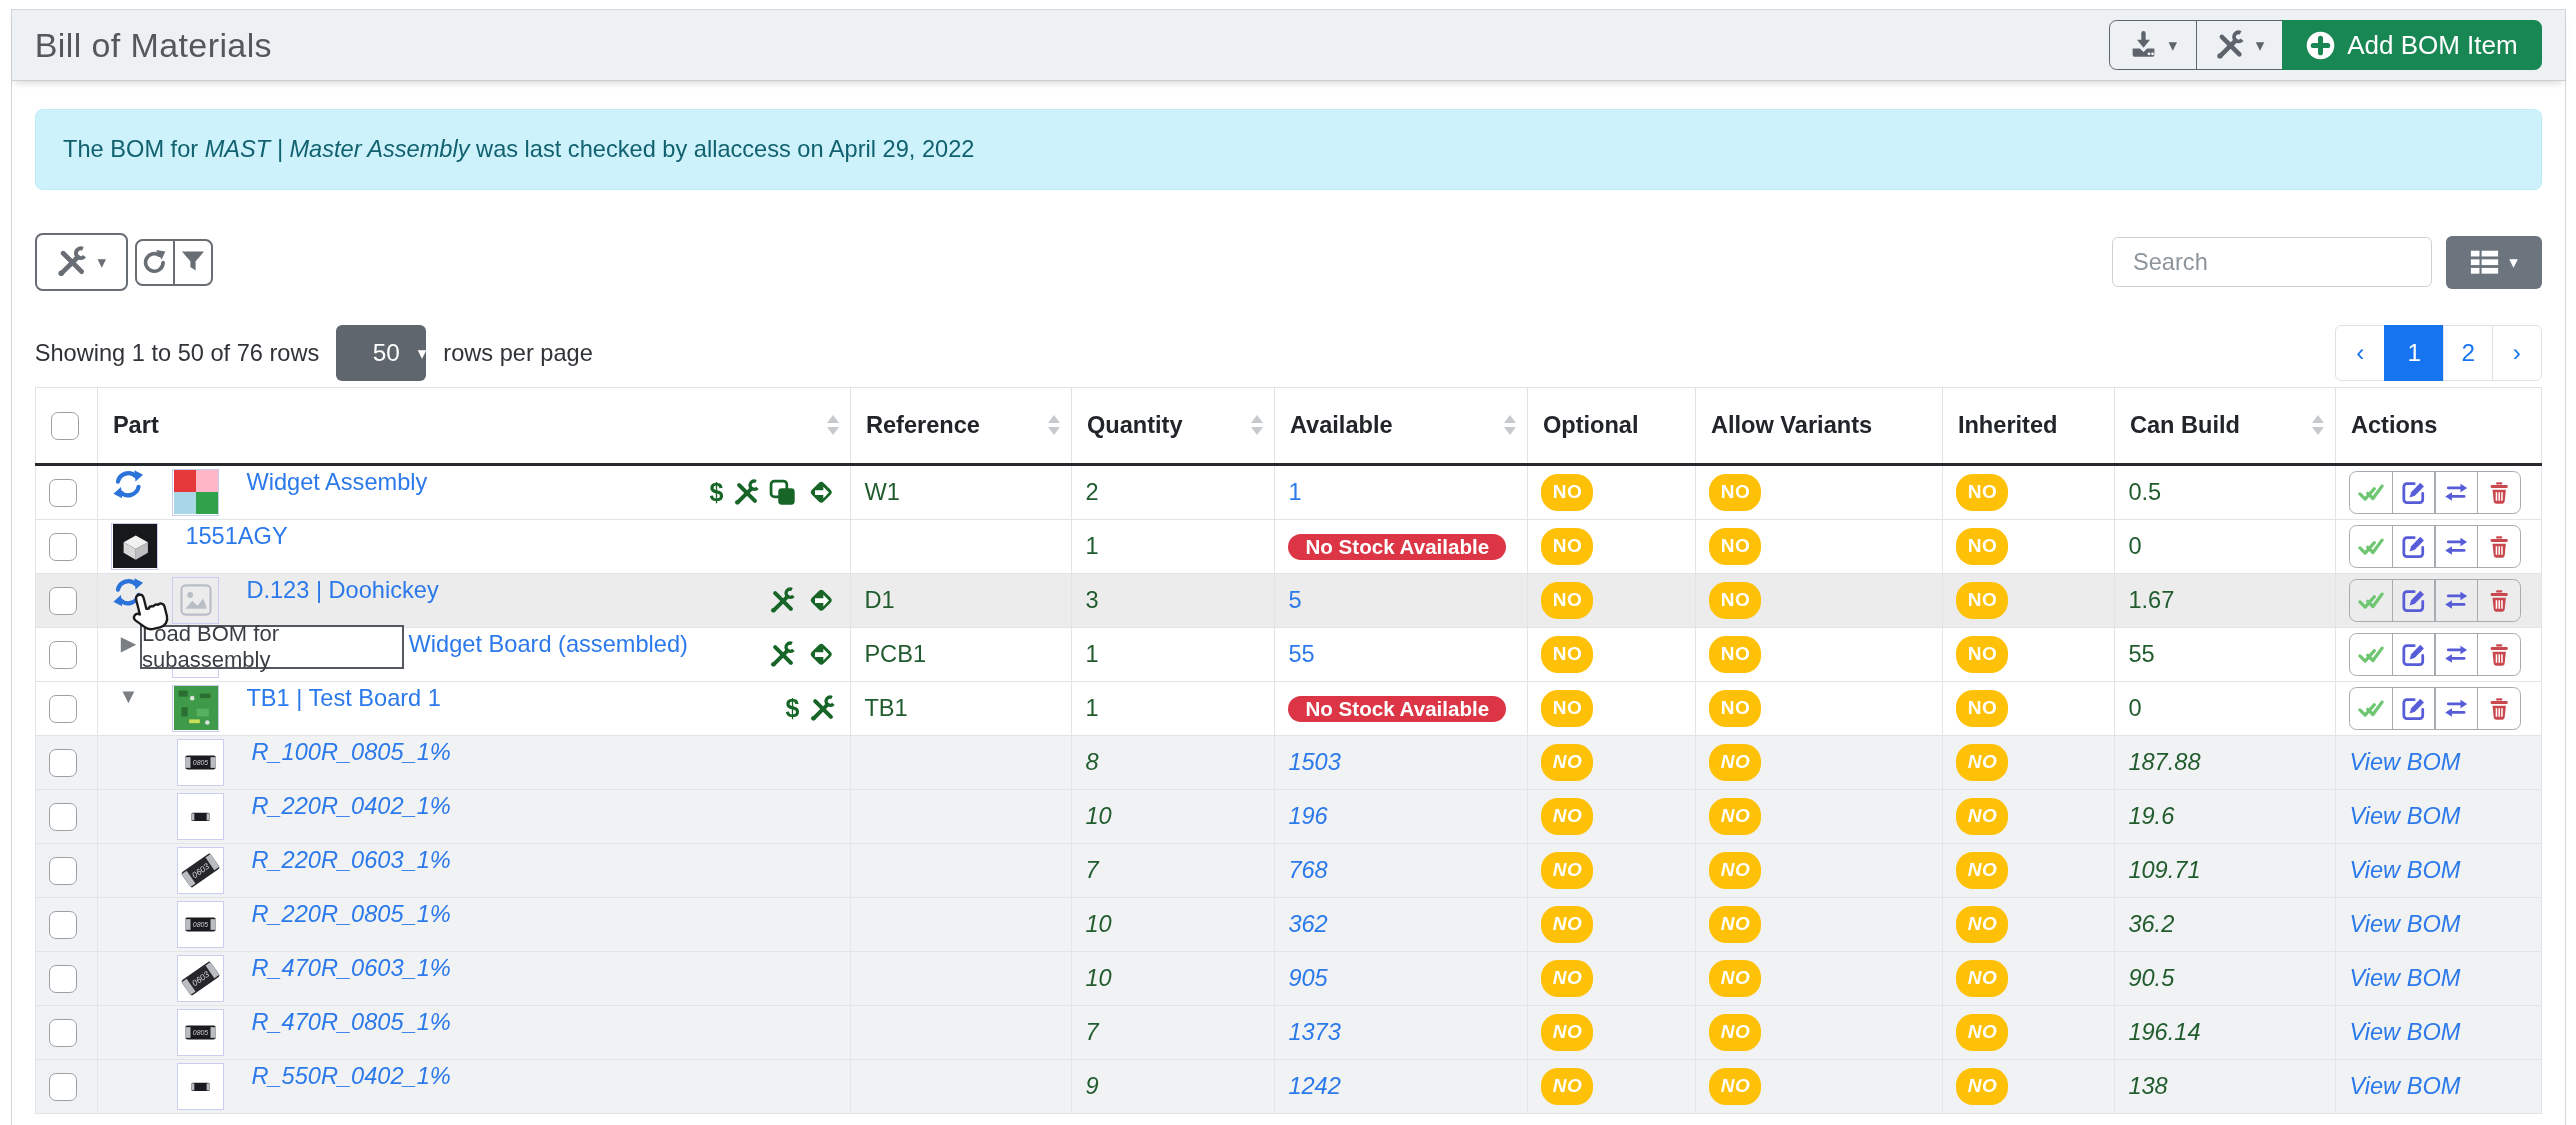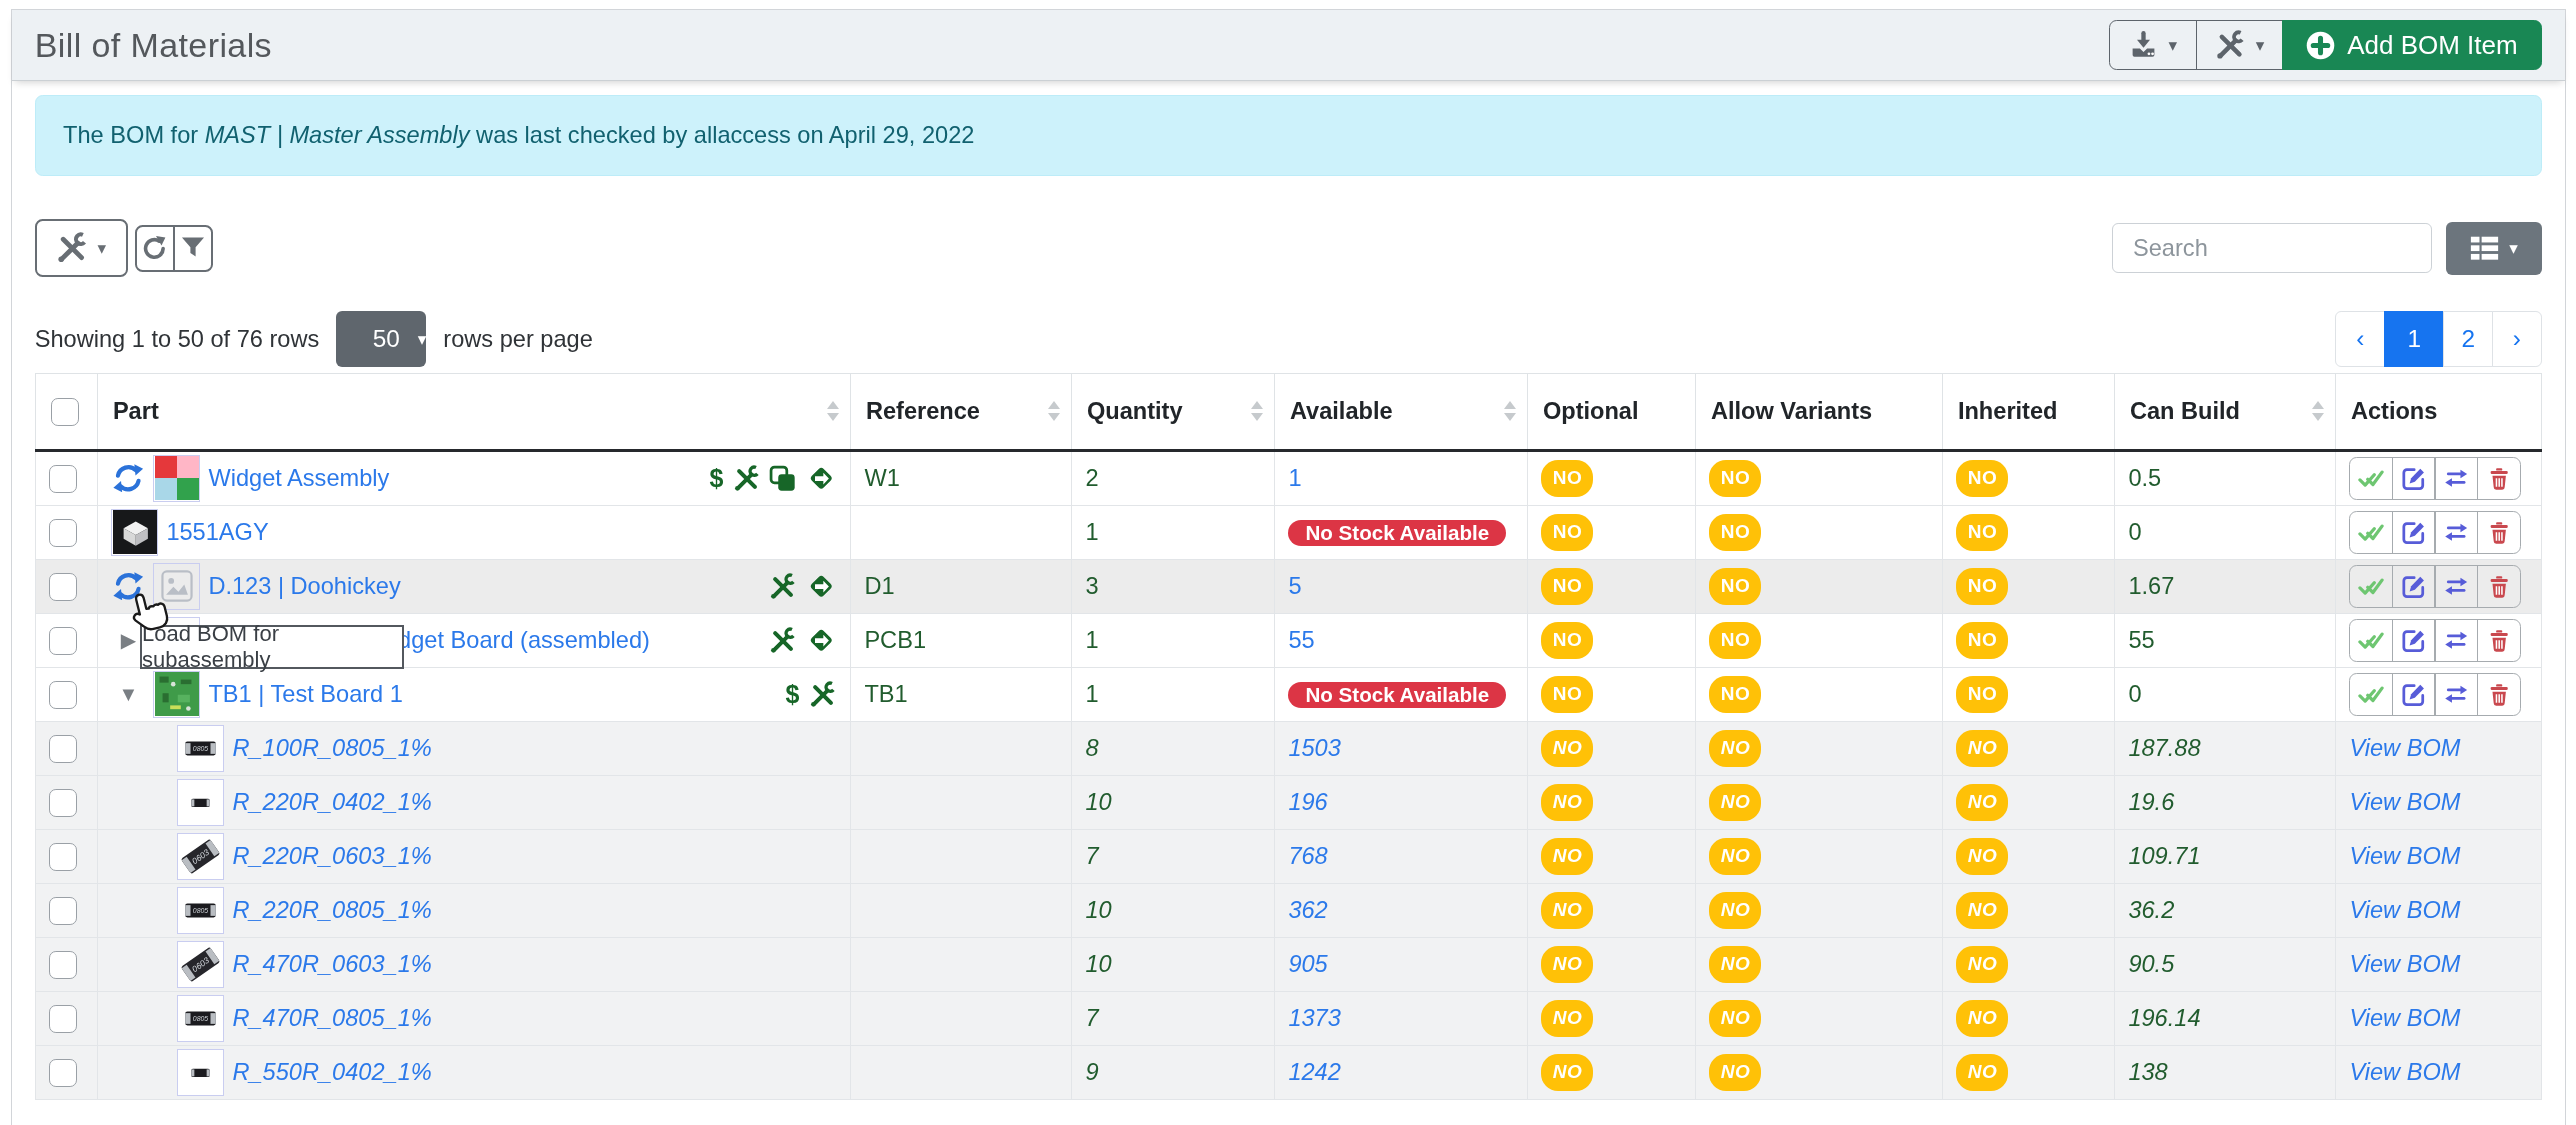--- a/index.html
+++ b/index.html
@@ -16,21 +16,21 @@
   .tbtn{display:flex;align-items:center;justify-content:center;gap:10.7px;background:#edf1f4;
         border:1.5px solid #5d646b;color:#5d646b;min-width:88px;box-sizing:border-box}
   .tbtn:first-child{border-radius:7.6px 0 0 7.6px}
   .tbtn+.tbtn{margin-left:-1.5px}
   .addbtn{display:flex;align-items:center;gap:12.2px;background:#198754;border:1.5px solid #198754;
           color:#fff;font-size:26px;padding:0 23px;border-radius:0 7.6px 7.6px 0;margin-left:-1.5px}
   .caret{font-size:17px;line-height:1}
   .ic{display:block}
   
   .content{padding:0 23px}
-  .alert{margin-top:14px;background:#cdf2fb;border:0.8px solid #bdecf8;border-radius:7.6px;
+  .alert{margin-top:28px;background:#cdf2fb;border:0.8px solid #bdecf8;border-radius:7.6px;
          color:#11616f;font-size:23.6px;height:79px;display:flex;align-items:center;padding:0 27.4px}
   .alert i{font-style:italic}
   
   .controls{margin-top:43px;display:flex;justify-content:space-between;align-items:center;height:58px}
   .ctl-left{display:flex;align-items:center;gap:7.6px}
   .wrench-btn{width:93px;height:58px;background:#fff;border:2.3px solid #686e74;border-radius:7.6px;
               display:flex;align-items:center;justify-content:center;gap:9.1px;color:#686e74;box-sizing:border-box}
   .rf-group{display:flex;height:47px}
   .rf-btn{width:40px;background:#fff;border:2.3px solid #686e74;display:flex;align-items:center;
           justify-content:center;color:#686e74;box-sizing:border-box}
@@ -63,21 +63,21 @@
      color:#212529;overflow:hidden;white-space:nowrap}
   tr.s td{background:#f1f2f3;font-style:italic}
   tr.hv td{background:#ececec}
   .sort{position:absolute;right:10.7px;top:50%;transform:translateY(-50%);display:flex;
         flex-direction:column;gap:3.8px}
   .sort i{display:block;width:0;height:0;border-left:6.9px solid transparent;border-right:6.9px solid transparent}
   .sort .up{border-bottom:8.4px solid #c6cacd}
   .sort .dn{border-top:8.4px solid #c6cacd}
   .cb{display:inline-block;width:26px;height:26px;border:1.5px solid #9aa0a6;border-radius:6.9px;
       background:#fff;vertical-align:middle}
-  .pcell{display:flex;align-items:center;gap:8px}
+  .pcell{display:flex;gap:27px}
   .lead{width:34px;display:flex;justify-content:center;flex:none}
   .thumb{width:47px;height:47px;border:0.8px solid #c9cdf0;background:#fff;flex:none;
          display:flex;align-items:center;justify-content:center;box-sizing:border-box}
   .thumb.ph{background:transparent;color:#b9bec6}
   tr.s .pcell{padding-left:66px}
   .plink{color:#2b79ea;text-decoration:none}
   .picons{margin-left:auto;display:flex;align-items:center;gap:9.1px;color:#176628;flex:none;padding-left:7.6px}
   .dollar{font-size:25px;font-weight:bold;font-style:normal}
   .xc{color:#7a7f84;font-size:20px;font-style:normal}
   .gval{color:#215c2e}

